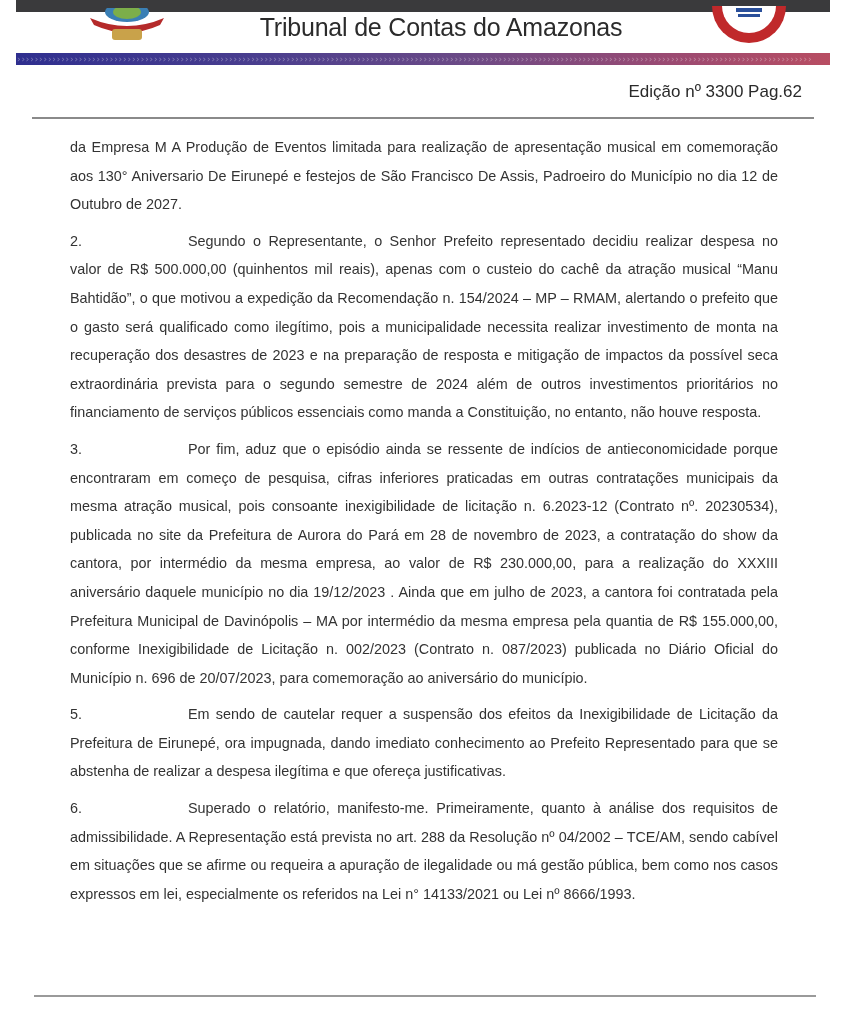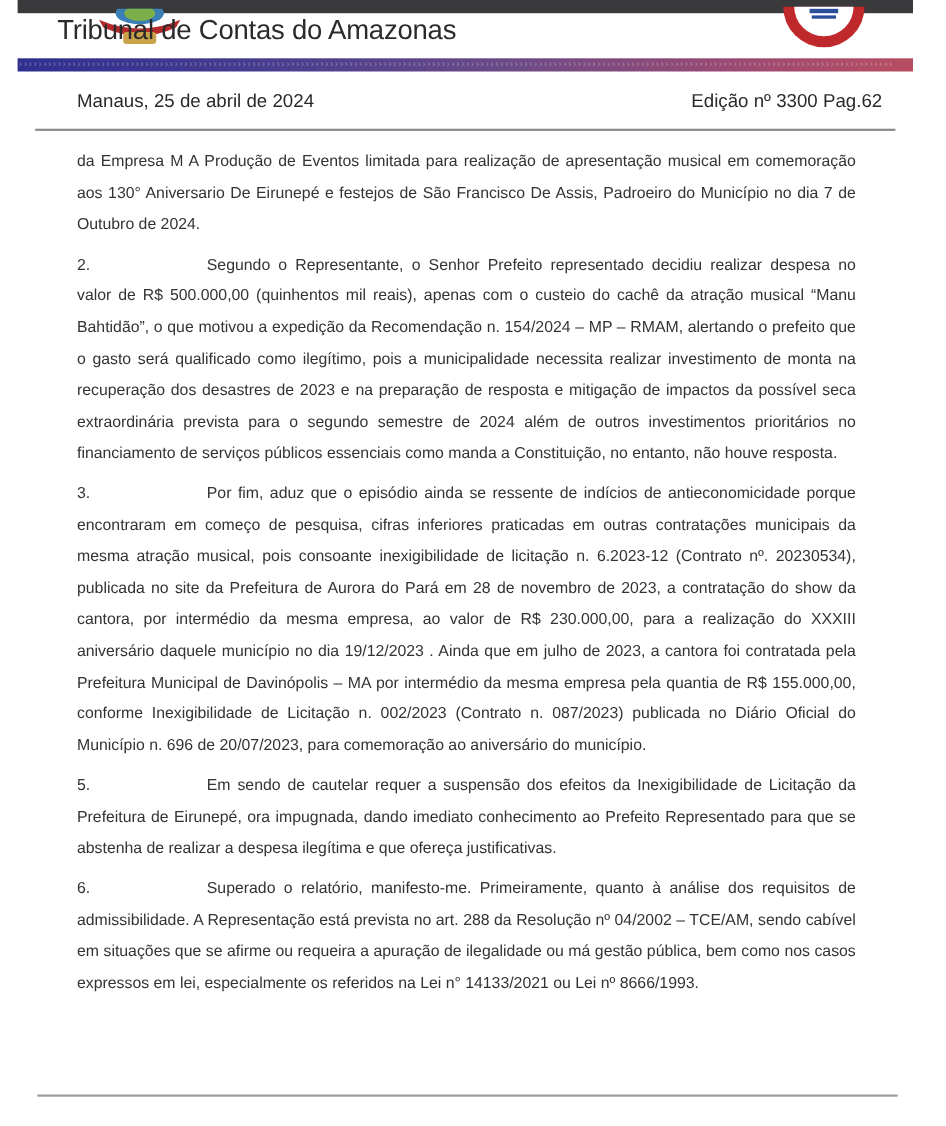--- a/index.html
+++ b/index.html
@@ -14,21 +14,21 @@
   .header {
     position:absolute; left:16px; top:12px; width:814px; height:40px;
   }
   .crest {
     position:absolute; left:70px; top:-4px; width:82px; height:34px;
   }
   .seal {
     position:absolute; left:692px; top:-6px; width:82px; height:38px;
   }
   .header-title {
-    position:absolute; left:0; right:0; top:0; text-align:left;
+    position:absolute; left:0; right:0; top:0; text-align:center;
     font-size:25px; color:#2b2b2b; letter-spacing:-0.2px; line-height:30px;
     padding-left:36px;
   }
   .stripe {
     position:absolute; left:16px; top:53px; width:814px; height:12px;
     background:linear-gradient(90deg,#2f2f8f 0%,#4a3e8e 30%,#6b4a86 55%,#9a4a72 80%,#b84d62 100%);
     overflow:hidden;
   }
   .stripe-chevrons {
     position:absolute; inset:0; font-family:"DejaVu Sans Mono", monospace;
@@ -74,28 +74,27 @@
     <rect x="28" y="2" width="26" height="4" fill="#2a4f9a"></rect>
     <rect x="30" y="8" width="22" height="3" fill="#2a4f9a"></rect>
   </svg>
 </div>
 
 <div class="stripe">
   <div class="stripe-chevrons">››››››››››››››››››››››››››››››››››››››››››››››››››››››››››››››››››››››››››››››››››››››››››››››››››››››››››››››››››››››››››››››››››››››››››››››››››››››››››››››››››››››››››››››››››››</div>
 </div>
 
 <div class="dateline">
-  <span class="date-left">Manaus, 25 de abril de 2024</span>
   <span class="date-right">Edição nº 3300 Pag.62</span>
 </div>
 
 <div class="rule-top"></div>
 
 <div class="content">
-  <p class="para">da Empresa M A Produção de Eventos limitada para realização de apresentação musical em comemoração aos 130° Aniversario De Eirunepé e festejos de São Francisco De Assis, Padroeiro do Município no dia 7 de Outubro de 2024.</p>
+  <p class="para">da Empresa M A Produção de Eventos limitada para realização de apresentação musical em comemoração aos 130° Aniversario De Eirunepé e festejos de São Francisco De Assis, Padroeiro do Município no dia 12 de Outubro de 2027.</p>
 
   <p class="para"><span class="para-num">2.</span><span>Segundo o Representante, o Senhor Prefeito representado decidiu realizar despesa no valor de R$ 500.000,00 (quinhentos mil reais), apenas com o custeio do cachê da atração musical “Manu Bahtidão”, o que motivou a expedição da Recomendação n. 154/2024 – MP – RMAM, alertando o prefeito que o gasto será qualificado como ilegítimo, pois a municipalidade necessita realizar investimento de monta na recuperação dos desastres de 2023 e na preparação de resposta e mitigação de impactos da possível seca extraordinária prevista para o segundo semestre de 2024 além de outros investimentos prioritários no financiamento de serviços públicos essenciais como manda a Constituição, no entanto, não houve resposta.</span></p>
 
   <p class="para"><span class="para-num">3.</span><span>Por fim, aduz que o episódio ainda se ressente de indícios de antieconomicidade porque encontraram em começo de pesquisa, cifras inferiores praticadas em outras contratações municipais da mesma atração musical, pois consoante inexigibilidade de licitação n. 6.2023-12 (Contrato nº. 20230534), publicada no site da Prefeitura de Aurora do Pará em 28 de novembro de 2023, a contratação do show da cantora, por intermédio da mesma empresa, ao valor de R$ 230.000,00, para a realização do XXXIII aniversário daquele município no dia 19/12/2023 . Ainda que em julho de 2023, a cantora foi contratada pela Prefeitura Municipal de Davinópolis – MA por intermédio da mesma empresa pela quantia de R$ 155.000,00, conforme Inexigibilidade de Licitação n. 002/2023 (Contrato n. 087/2023) publicada no Diário Oficial do Município n. 696 de 20/07/2023, para comemoração ao aniversário do município.</span></p>
 
 
   <p class="para"><span class="para-num">5.</span><span>Em sendo de cautelar requer a suspensão dos efeitos da Inexigibilidade de Licitação da Prefeitura de Eirunepé, ora impugnada, dando imediato conhecimento ao Prefeito Representado para que se abstenha de realizar a despesa ilegítima e que ofereça justificativas.</span></p>
 
   <p class="para"><span class="para-num">6.</span><span>Superado o relatório, manifesto-me. Primeiramente, quanto à análise dos requisitos de admissibilidade. A Representação está prevista no art. 288 da Resolução nº 04/2002 – TCE/AM, sendo cabível em situações que se afirme ou requeira a apuração de ilegalidade ou má gestão pública, bem como nos casos expressos em lei, especialmente os referidos na Lei n° 14133/2021 ou Lei nº 8666/1993.</span></p>
 </div>

